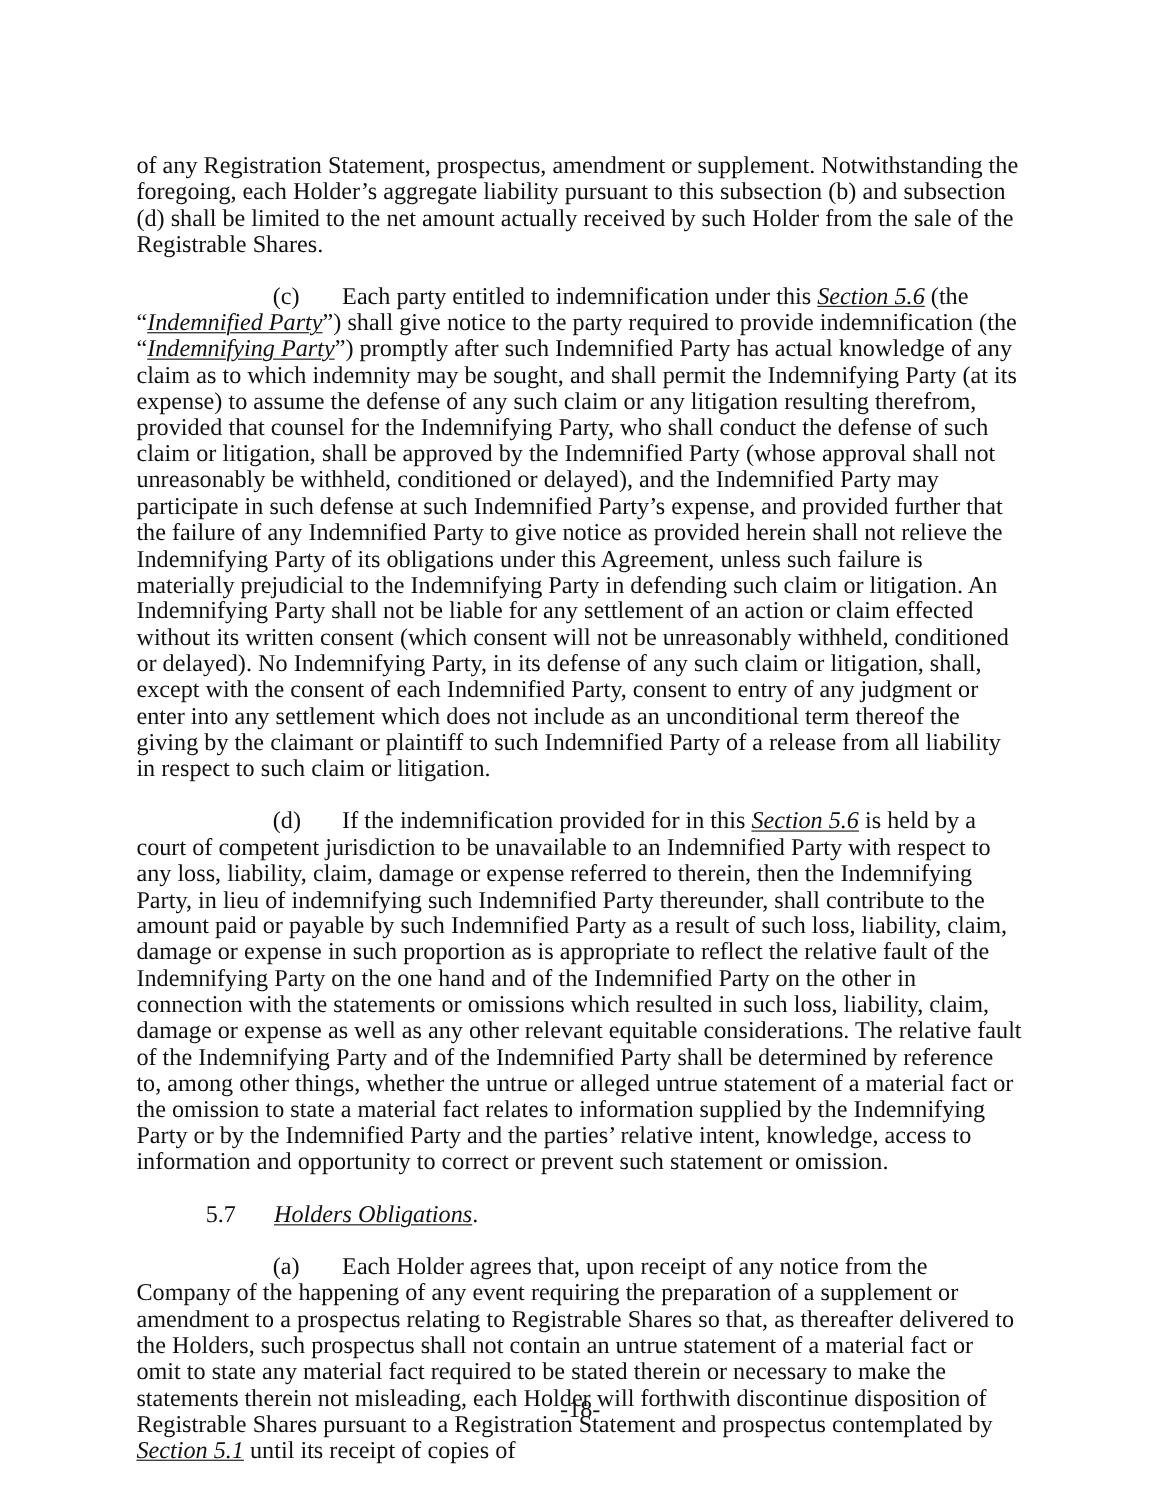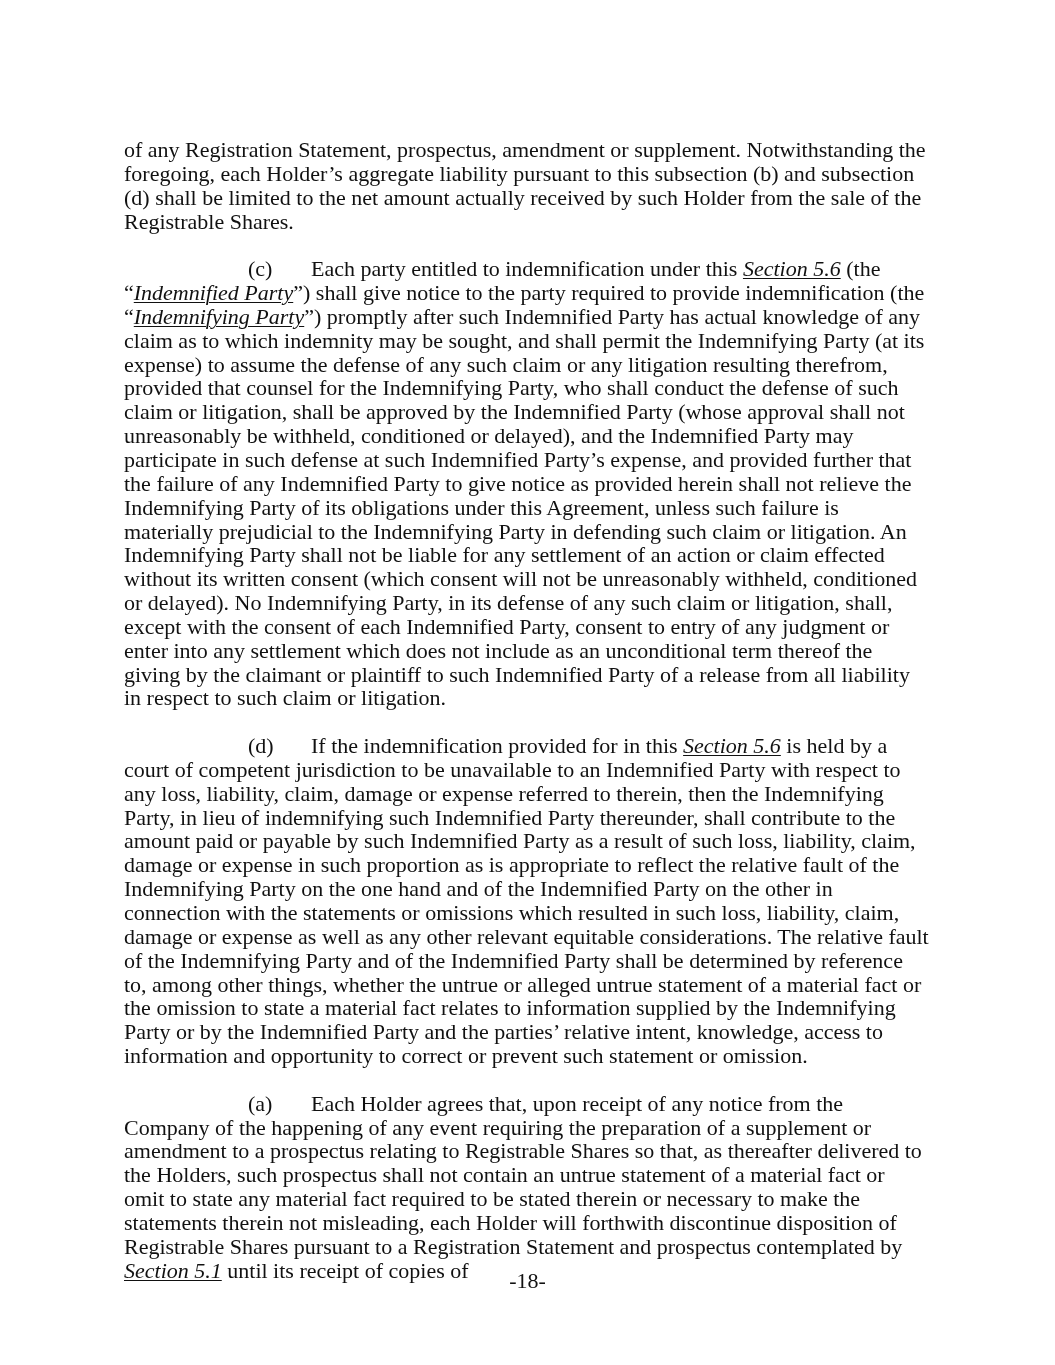--- a/index.html
+++ b/index.html
@@ -64,18 +64,19 @@
 <div class="page">
 
   <p>
     <span>of any Registration Statement, prospectus, amendment or supplement. Notwithstanding the foregoing, each Holder’s aggregate liability pursuant to this subsection (b) and subsection (d) shall be limited to the net amount actually received by such Holder from the sale of the Registrable Shares.</span>
   </p>
 
   <p class="first-indent"><span class="tab-label">(c)</span><span>Each party entitled to indemnification under this </span><span class="ul">Section 5.6</span><span> (the “</span><span class="ul">Indemnified Party</span><span>”) shall give notice to the party required to provide indemnification (the “</span><span class="ul">Indemnifying Party</span><span>”) promptly after such Indemnified Party has actual knowledge of any claim as to which indemnity may be sought, and shall permit the Indemnifying Party (at its expense) to assume the defense of any such claim or any litigation resulting therefrom, provided that counsel for the Indemnifying Party, who shall conduct the defense of such claim or litigation, shall be approved by the Indemnified Party (whose approval shall not unreasonably be withheld, conditioned or delayed), and the Indemnified Party may participate in such defense at such Indemnified Party’s expense, and provided further that the failure of any Indemnified Party to give notice as provided herein shall not relieve the Indemnifying Party of its obligations under this Agreement, unless such failure is materially prejudicial to the Indemnifying Party in defending such claim or litigation. An Indemnifying Party shall not be liable for any settlement of an action or claim effected without its written consent (which consent will not be unreasonably withheld, conditioned or delayed). No Indemnifying Party, in its defense of any such claim or litigation, shall, except with the consent of each Indemnified Party, consent to entry of any judgment or enter into any settlement which does not include as an unconditional term thereof the giving by the claimant or plaintiff to such Indemnified Party of a release from all liability in respect to such claim or litigation.</span></p>
 
   <p class="first-indent"><span class="tab-label">(d)</span><span>If the indemnification provided for in this </span><span class="ul">Section 5.6</span><span> is held by a court of competent jurisdiction to be unavailable to an Indemnified Party with respect to any loss, liability, claim, damage or expense referred to therein, then the Indemnifying Party, in lieu of indemnifying such Indemnified Party thereunder, shall contribute to the amount paid or payable by such Indemnified Party as a result of such loss, liability, claim, damage or expense in such proportion as is appropriate to reflect the relative fault of the Indemnifying Party on the one hand and of the Indemnified Party on the other in connection with the statements or omissions which resulted in such loss, liability, claim, damage or expense as well as any other relevant equitable considerations. The relative fault of the Indemnifying Party and of the Indemnified Party shall be determined by reference to, among other things, whether the untrue or alleged untrue statement of a material fact or the omission to state a material fact relates to information supplied by the Indemnifying Party or by the Indemnified Party and the parties’ relative intent, knowledge, access to information and opportunity to correct or prevent such statement or omission.</span></p>
 
+  <p class="heading"><span class="heading-num">5.7</span><span class="ul">Holders Obligations</span><span>.</span></p>
 
   <p class="first-indent"><span class="tab-label">(a)</span><span>Each Holder agrees that, upon receipt of any notice from the Company of the happening of any event requiring the preparation of a supplement or amendment to a prospectus relating to Registrable Shares so that, as thereafter delivered to the Holders, such prospectus shall not contain an untrue statement of a material fact or omit to state any material fact required to be stated therein or necessary to make the statements therein not misleading, each Holder will forthwith discontinue disposition of Registrable Shares pursuant to a Registration Statement and prospectus contemplated by </span><span class="ul">Section 5.1</span><span> until its receipt of copies of</span></p>
 
 </div>
 
 <div class="page-number">-18-</div>
 
 </body></html>

